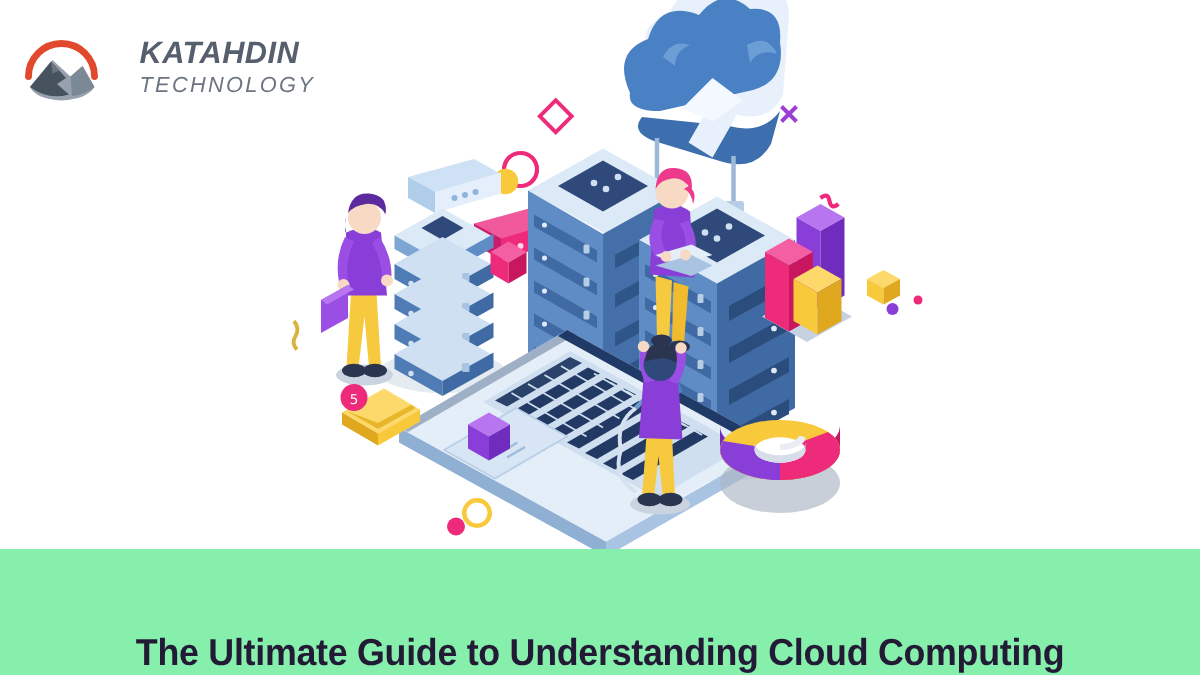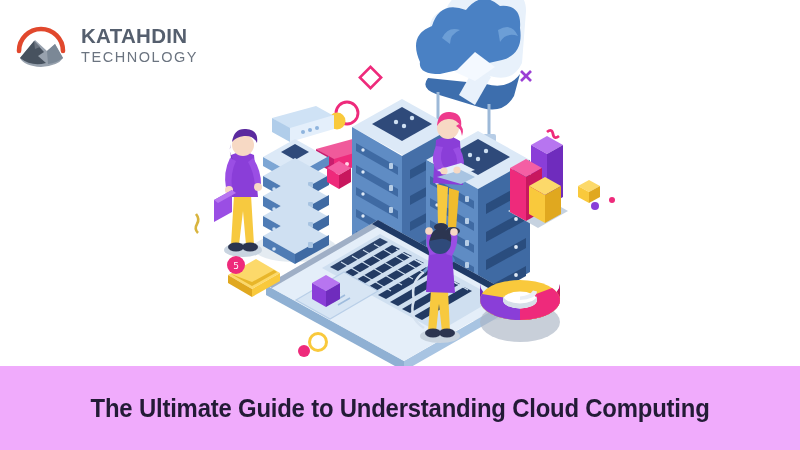--- a/index.html
+++ b/index.html
@@ -18,21 +18,22 @@
     overflow: hidden;
   }
 
   
   #brand {
     position: absolute;
     left: 14px;
     top: 18px;
     display: flex;
     align-items: center;
-    gap: 13px;
+    gap: 25px;
+    font-style: italic;
   }
   #brand-mark {
     width: 54px;
     height: 54px;
     flex: 0 0 54px;
   }
   #brand-words {
     display: flex;
     flex-direction: column;
     line-height: 1;
@@ -61,23 +62,23 @@
     height: 372px;
   }
 
   
   #title-banner {
     position: absolute;
     left: 0;
     top: 366px;
     width: 800px;
     height: 84px;
-    background: #f0abfc;
+    background: #86efac;
     display: flex;
-    align-items: center;
+    align-items: flex-end;
     justify-content: center;
   }
   #title-text {
     font-size: 25px;
     font-weight: bold;
     color: #231b36;
     letter-spacing: -0.2px;
     white-space: nowrap;
     text-align: center;
     font-stretch: condensed;

